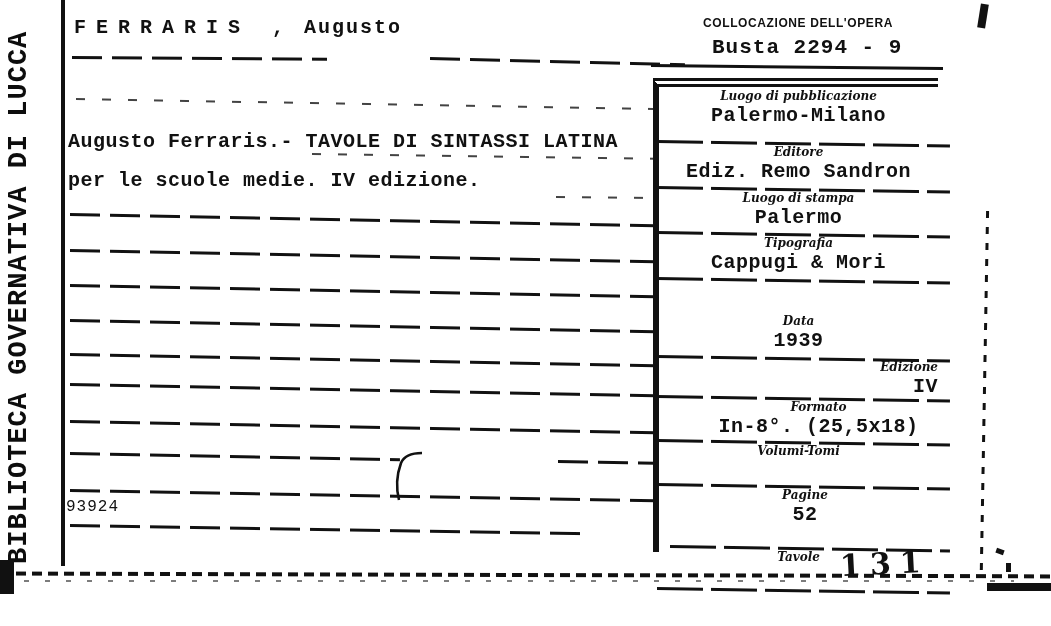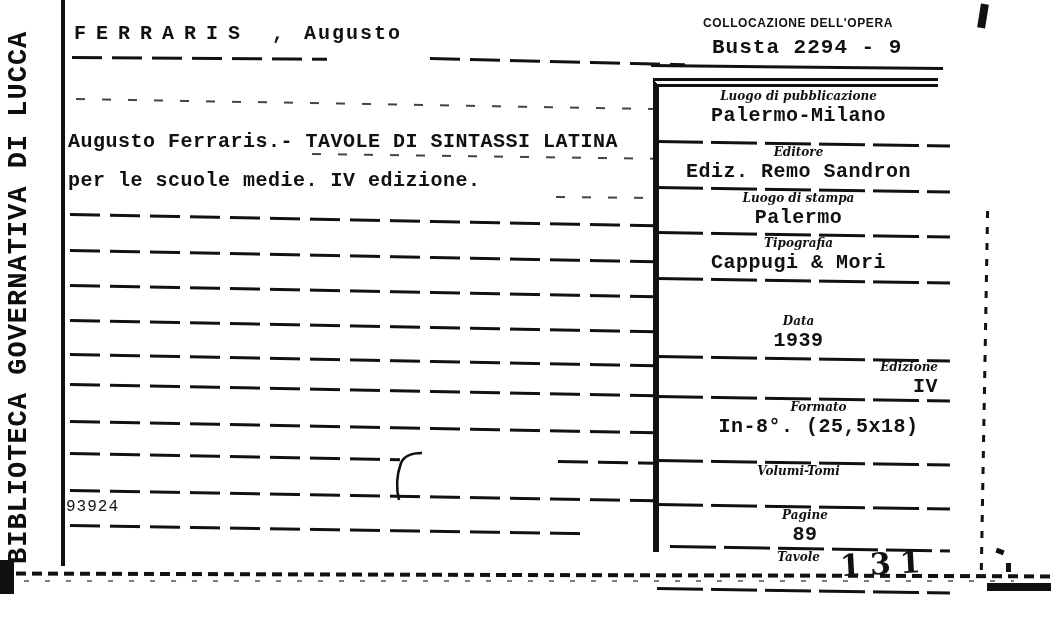--- a/index.html
+++ b/index.html
@@ -4,21 +4,21 @@
 <style>
   html,body{margin:0;padding:0;background:#fff;}
   #page{position:relative;width:1051px;height:626px;background:#ffffff;color:#111;overflow:hidden;
         font-family:"Liberation Mono","DejaVu Sans Mono",monospace;}
   
   .stamp{position:absolute;left:-246px;top:258px;width:556px;height:56px;
          transform:rotate(-90deg);font-family:"Liberation Mono","DejaVu Sans Mono",monospace;
          font-weight:bold;font-size:27px;letter-spacing:1px;white-space:nowrap;color:#0d0d0d;}
   .vline-main{position:absolute;left:61px;top:0;width:4px;height:566px;background:#111;}
   
-  .heading{position:absolute;left:74px;top:22px;font-size:20px;font-weight:bold;white-space:nowrap;}
+  .heading{position:absolute;left:74px;top:16px;font-size:20px;font-weight:bold;white-space:nowrap;}
   .surname{letter-spacing:10px;}
   .forename{margin-left:10px;letter-spacing:2px;}
   
   .desc{position:absolute;left:68px;top:122px;width:600px;font-size:20px;font-weight:bold;
         line-height:39px;letter-spacing:.5px;white-space:nowrap;}
   
   .rule{position:absolute;height:3px;transform-origin:left center;
         background:repeating-linear-gradient(90deg,#111 0 30px,rgba(0,0,0,0) 30px 40px);}
   .rule.sparse{height:2px;opacity:.85;
         background:repeating-linear-gradient(90deg,#222 0 9px,rgba(0,0,0,0) 9px 26px);}
@@ -40,23 +40,23 @@
   .flabel{font-family:"DejaVu Serif","Liberation Serif",serif;font-style:italic;font-weight:bold;
           font-size:12px;line-height:14px;}
   .fvalue{font-family:"Liberation Mono","DejaVu Sans Mono",monospace;font-weight:bold;
           font-size:20px;line-height:24px;letter-spacing:.5px;margin-top:1px;white-space:nowrap;}
   .field:nth-child(1){height:56px;text-align:center;}
   .field:nth-child(2){height:46px;text-align:center;}
   .field:nth-child(3){height:45px;}
   .field:nth-child(4){height:46px;}
   .field:nth-child(5){height:46px;margin-top:32px;}
   .field:nth-child(6){height:40px;text-align:right;}
-  .field:nth-child(7){height:64px;padding-left:40px;}
+  .field:nth-child(7){height:44px;padding-left:40px;}
   .field:nth-child(8){height:44px;}
-  .field:nth-child(9){height:42px;margin-left:13px;}
+  .field:nth-child(9){height:62px;margin-left:13px;}
   .field:nth-child(10){height:42px;}
   
   .pen-curve{position:absolute;left:388px;top:450px;}
   
   .hand{position:absolute;left:840px;top:546px;font-family:"DejaVu Serif","Liberation Serif",serif;
         font-weight:bold;font-size:30px;letter-spacing:9px;transform:rotate(-3deg);}
   
   .edge-bottom{position:absolute;left:0;top:573px;width:1051px;height:4px;transform:rotate(.15deg);
         background:repeating-linear-gradient(90deg,#111 0 10px,rgba(0,0,0,0) 10px 16px);}
   .edge-bottom2{position:absolute;left:24px;top:580px;width:990px;height:2px;opacity:.55;
@@ -141,21 +141,21 @@
     <div class="field">
       <div class="flabel">Formato</div>
       <div class="fvalue">In-8°. (25,5x18)</div>
     </div>
     <div class="field">
       <div class="flabel">Volumi-Tomi</div>
       <div class="fvalue"></div>
     </div>
     <div class="field">
       <div class="flabel">Pagine</div>
-      <div class="fvalue">89</div>
+      <div class="fvalue">52</div>
     </div>
     <div class="field">
       <div class="flabel">Tavole</div>
       <div class="fvalue"></div>
     </div>
   </div>
 
   <div class="hand">131</div>
 
   <div class="edge-bottom"></div>

